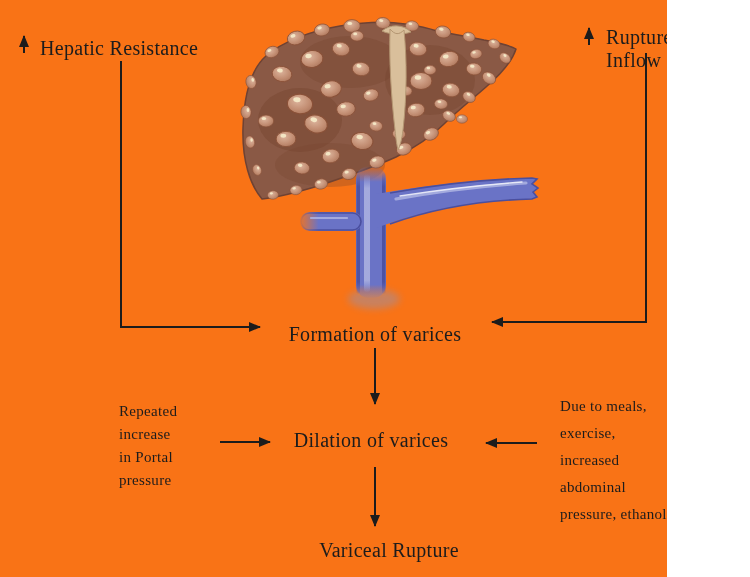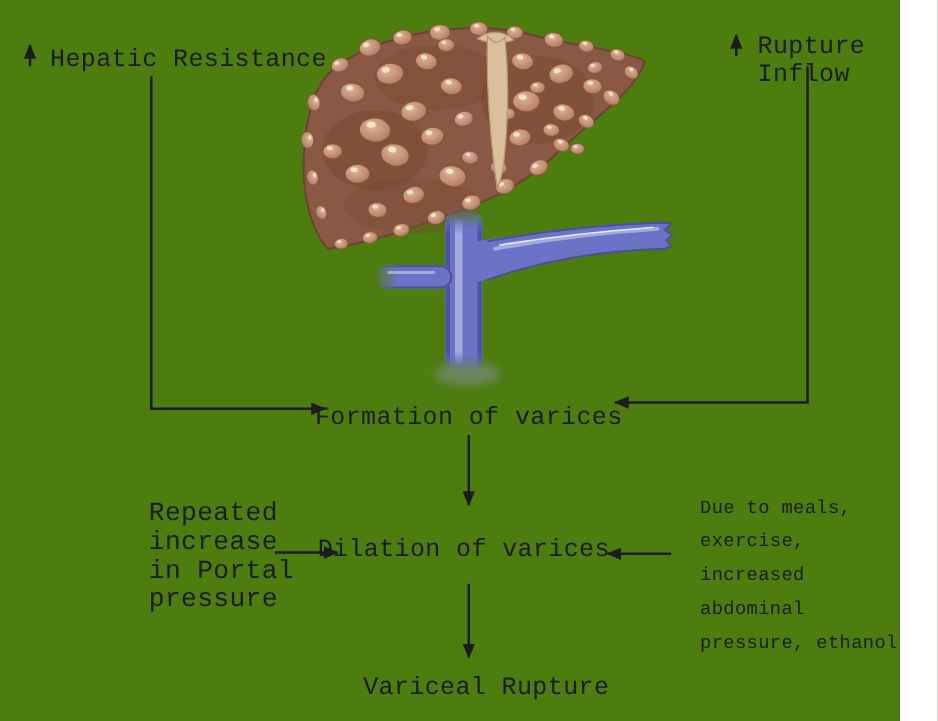--- a/index.html
+++ b/index.html
@@ -1,23 +1,23 @@
 <!DOCTYPE html>
 <html style="--ink: #1c1c1c; --liver_base: #8a5945; --liver_outline: #6e4234; --liver_shade: #76452f; --nodule: #c28d72; --nodule_light: #dcb49c; --nodule_dark: #a06b52; --nodule_hilite: #f3e6c4; --ligament: #d9bf9b; --ligament_edge: #b49672; --vein: #6a73c6; --vein_dark: #4a4f9f; --vein_hilite: #aab0e0;"><head>
 <meta charset="utf-8">
 <style>
   html,body{margin:0;padding:0;background:#ffffff;}
   .stage{
-    position:relative;width:720px;height:577px;background:#4d7c0f;overflow:hidden;
-    font-family:Liberation Mono, monospace;color:var(--ink,#1c1c1c);
+    position:relative;width:667px;height:577px;background:#f97316;overflow:hidden;
+    font-family:Liberation Serif, serif;color:var(--ink,#1c1c1c);
   }
   .label{position:absolute;white-space:pre-line;letter-spacing:.3px;}
   .lab-main{font-size:20px;}
   .lab-center{transform:translateX(-50%);}
-  .lab-left-block{font-size:21px;line-height:23px;}
+  .lab-left-block{font-size:15px;line-height:23px;}
   .lab-right-block{font-size:15px;line-height:27px;}
   svg.canvas{position:absolute;left:0;top:0;}
   .ink-line{stroke:var(--ink,#1c1c1c);stroke-width:2;fill:none;}
   .ink-fill{fill:var(--ink,#1c1c1c);}
   .liver-body{fill:var(--liver_base,#8a5945);stroke:var(--liver_outline,#6e4234);stroke-width:1.5;stroke-linejoin:round;}
   .shade{fill:var(--liver_shade,#76452f);}
   .nod-hl{fill:var(--nodule_hilite,#f3e6c4);}
   .lig{fill:var(--ligament,#d9bf9b);stroke:var(--ligament_edge,#b49672);stroke-width:1;}
   .vein-fill{fill:var(--vein,#6a73c6);}
   .vein-stroke{stroke:var(--vein_dark,#4a4f9f);fill:none;}

